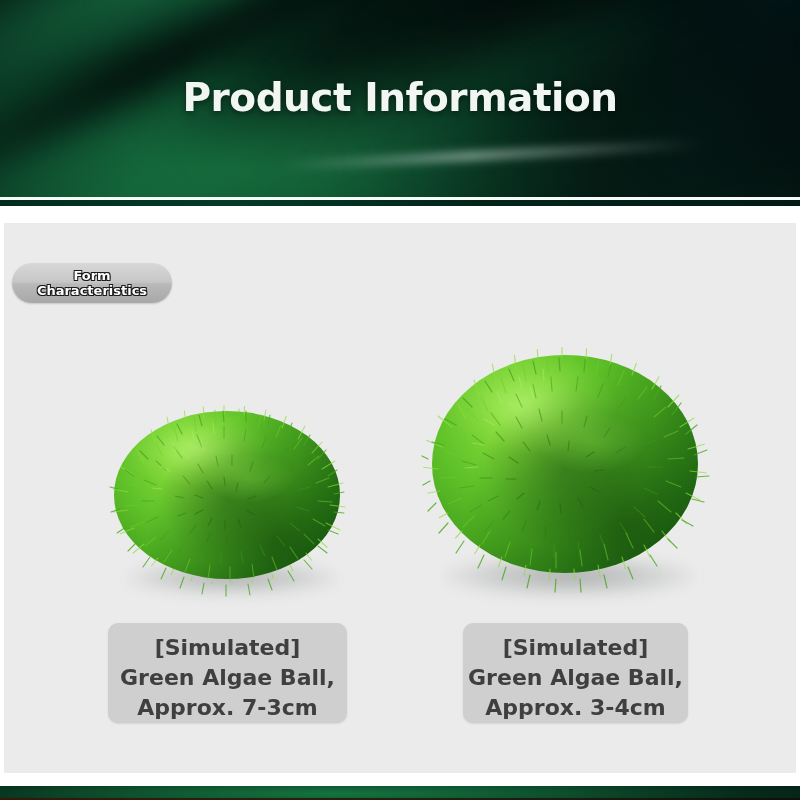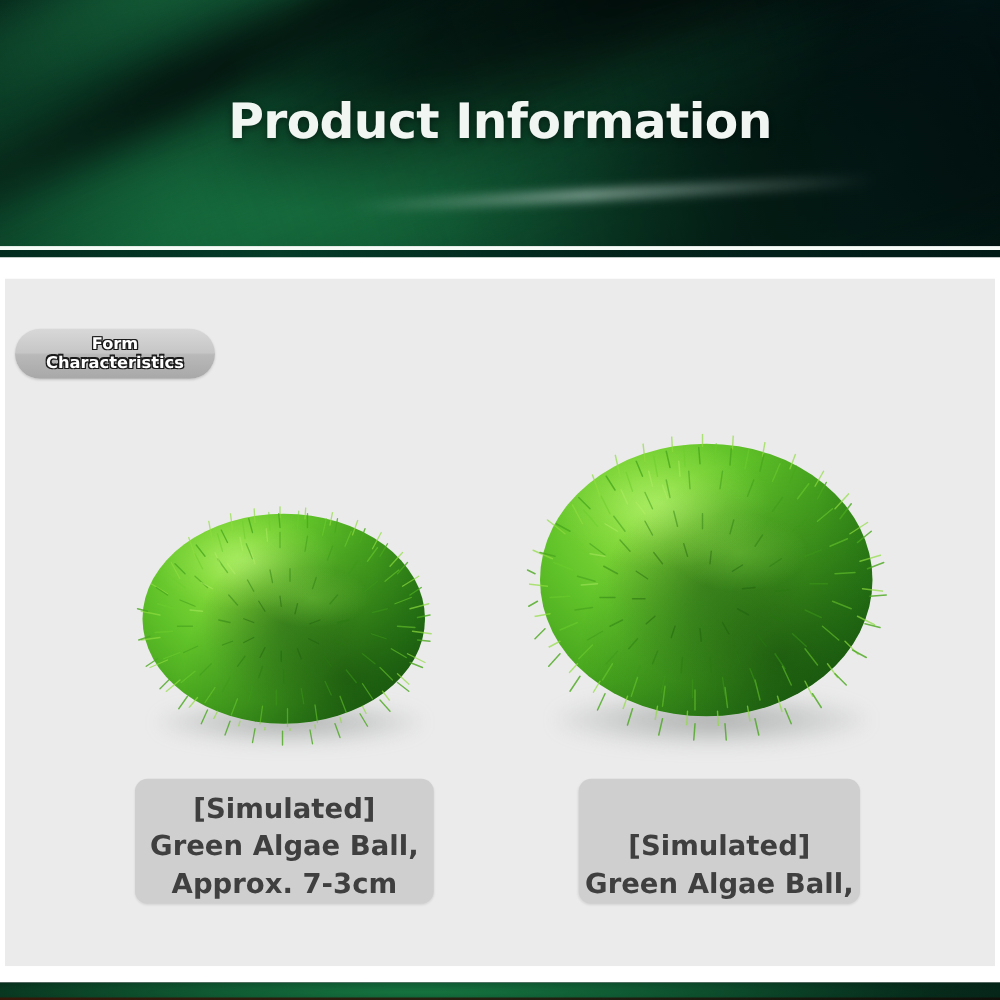--- a/index.html
+++ b/index.html
@@ -386,20 +386,21 @@
 
     <div class="caption-pill" style="left:104px; top:400px; width:239px; height:100px;">
       <span class="caption-line">[Simulated]</span>
       <span class="caption-line">Green Algae Ball,</span>
       <span class="caption-line">Approx. 7-3cm</span>
     </div>
 
     <div class="caption-pill" style="left:459px; top:400px; width:225px; height:100px;">
       <span class="caption-line">[Simulated]</span>
       <span class="caption-line">Green Algae Ball,</span>
+      <span class="caption-line">Approx. 3-4cm</span>
     </div>
 
   </div>
 
   <div class="footer-white"></div>
   <div class="footer-band">
     <div class="footer-band-grad"></div>
     <div class="footer-band-line"></div>
   </div>
 

